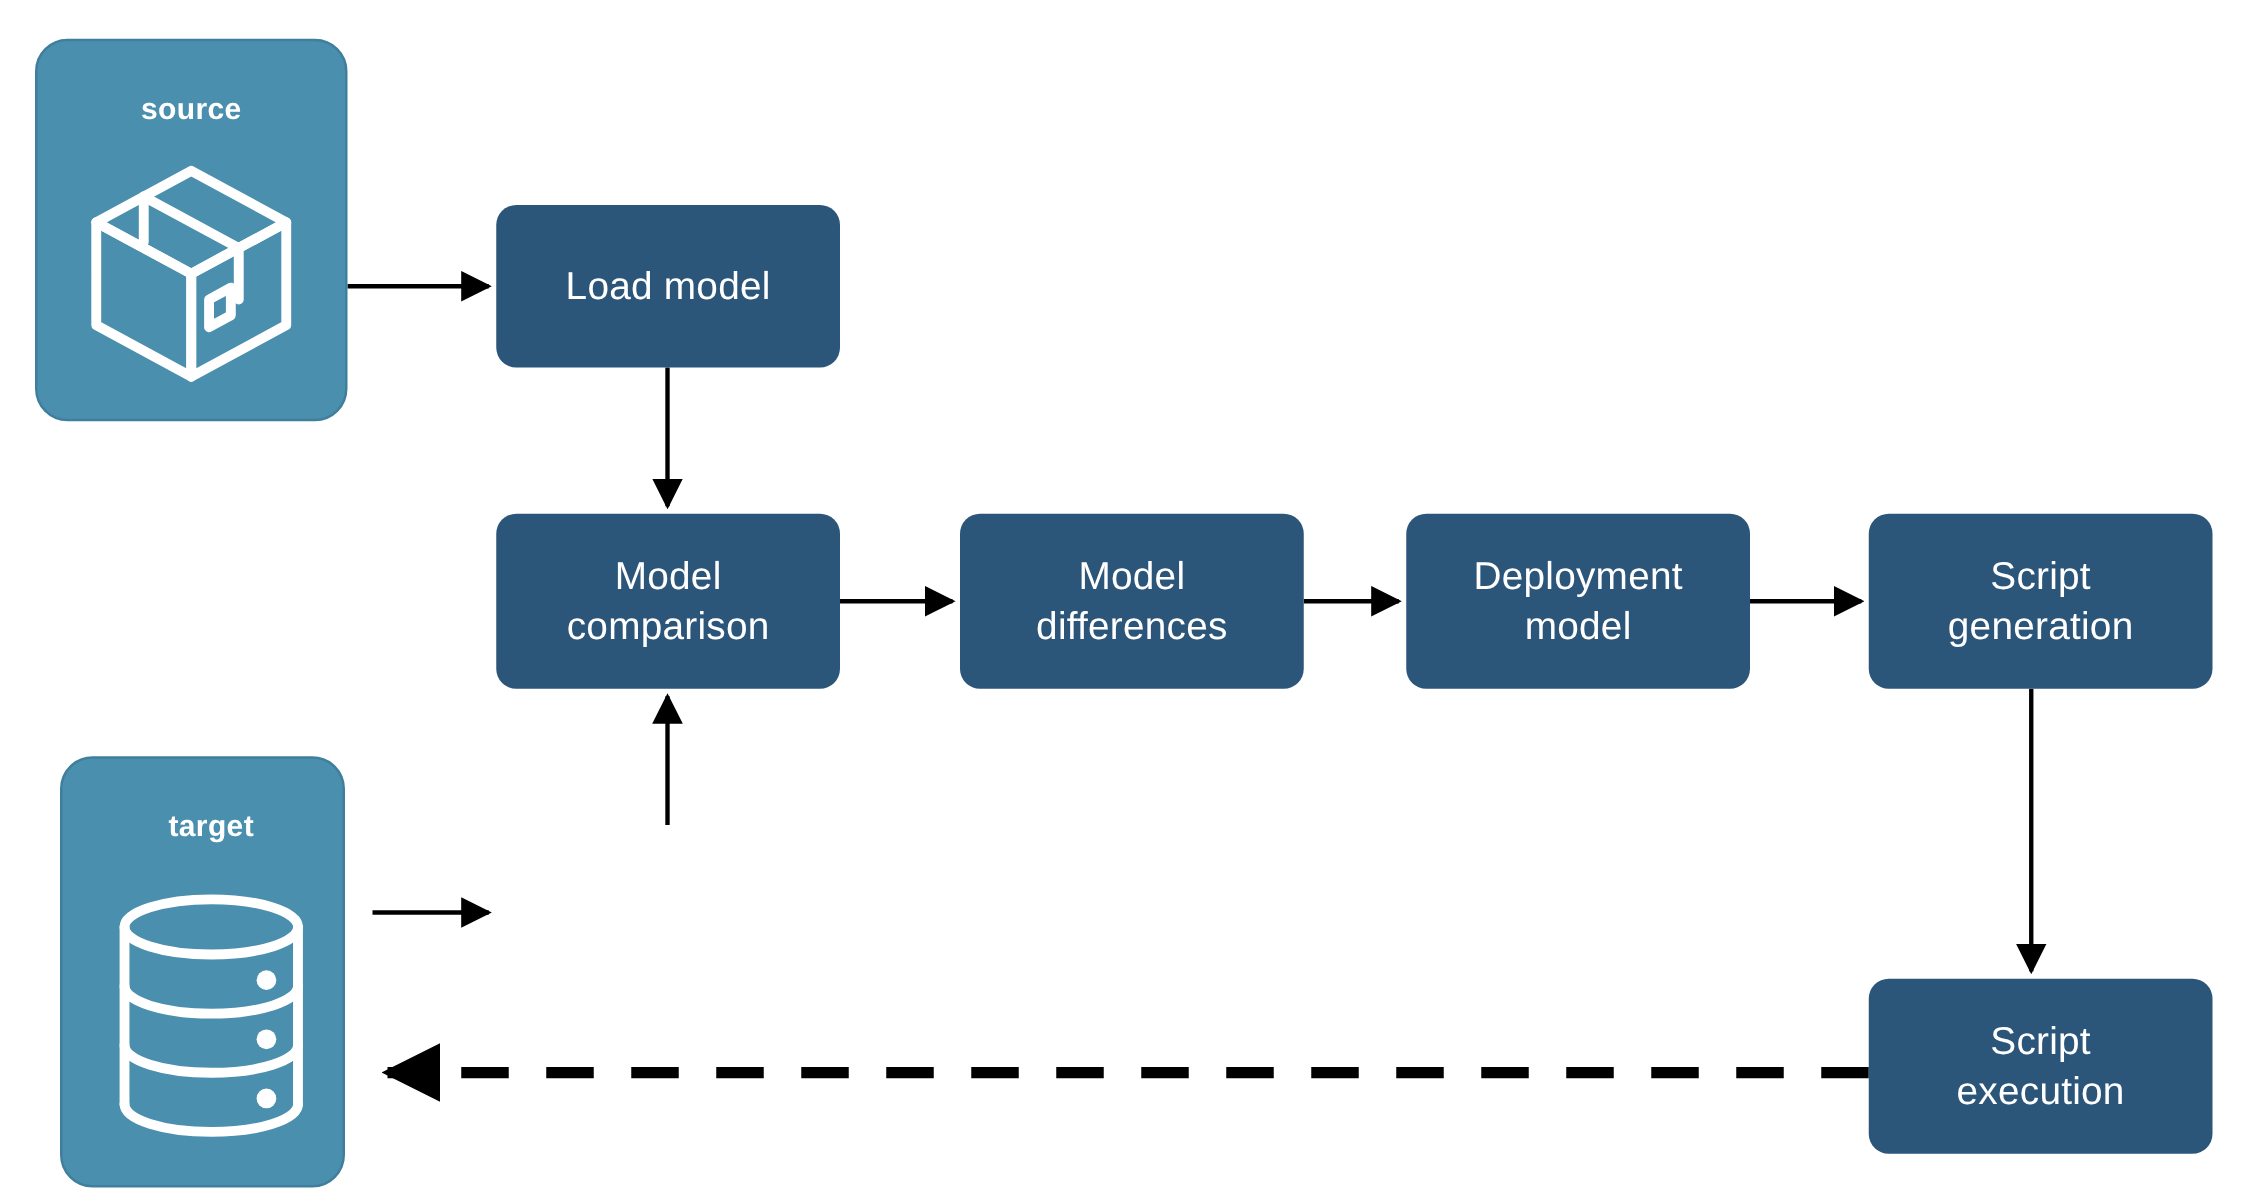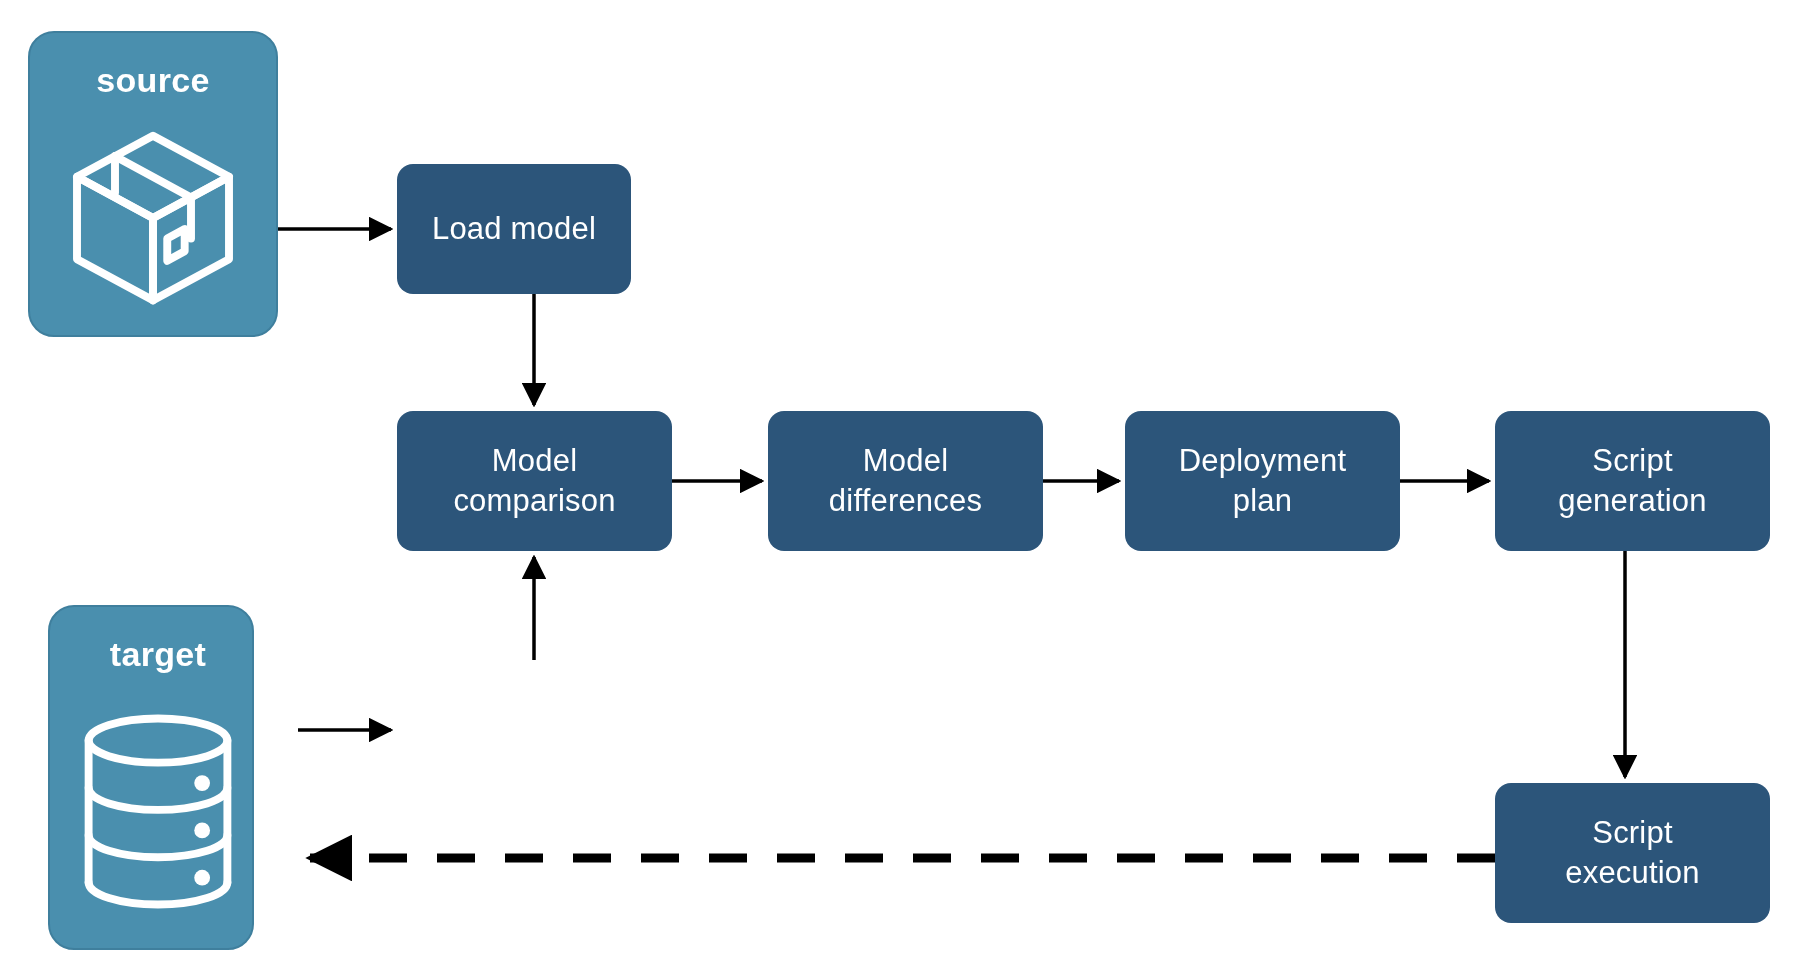--- a/index.html
+++ b/index.html
@@ -47,24 +47,24 @@
     white-space: pre-line;
   }
   .endpoint {
     background: #4a8fae;
     border: 2px solid #3f7f9d;
     border-radius: 26px;
     flex-direction: column;
     justify-content: flex-start;
   }
   .endpoint .ep-title {
-    font-size: 34px;
+    font-size: 24px;
     font-weight: bold;
     color: #ffffff;
-    margin-top: 28px;
+    margin-top: 41px;
     letter-spacing: 0.3px;
   }
   .endpoint .ep-icon {
     flex: 1;
     display: flex;
     align-items: center;
     justify-content: center;
     width: 100%;
   }
 </style>
@@ -112,56 +112,56 @@
           <path d="M108 34 L108 86 L60 112 L60 60 Z"></path>
           <path d="M36 21 L84 47"></path>
           <path d="M84 47 L84 73"></path>
           <path d="M36 21 L36 44"></path>
           <path d="M69 73 L80 67 L80 81 L69 87 Z"></path>
         </g>
       </svg>
     </div>
   </div>
 
-  <div class="node endpoint" style="left:48px; top:605px; width:206px; height:345px;padding-left:14px;">
+  <div class="node endpoint" style="left:48px; top:605px; width:228px; height:345px;padding-left:14px;">
     <div class="ep-title">target</div>
     <div class="ep-icon">
       <svg width="180" height="205" viewBox="0 0 110 130" xmlns="http://www.w3.org/2000/svg">
         <g fill="none" stroke="#ffffff" stroke-width="5" stroke-linejoin="round" stroke-linecap="round">
           <ellipse cx="55" cy="20" rx="44" ry="14"></ellipse>
           <path d="M11 20 L11 110"></path>
           <path d="M99 20 L99 110"></path>
           <path d="M11 110 A44 14 0 0 0 99 110"></path>
           <path d="M11 50 A44 14 0 0 0 99 50"></path>
           <path d="M11 80 A44 14 0 0 0 99 80"></path>
         </g>
         <circle cx="83" cy="47" r="5" fill="#ffffff"></circle>
         <circle cx="83" cy="77" r="5" fill="#ffffff"></circle>
         <circle cx="83" cy="107" r="5" fill="#ffffff"></circle>
       </svg>
     </div>
   </div>
 
-  <div class="node process" style="left:397px; top:164px; width:234px; height:130px;">
+  <div class="node process" style="left:397px; top:164px; width:275px; height:130px;">
     <span class="label">Load model</span>
   </div>
 
   <div class="node process" style="left:397px; top:411px; width:275px; height:140px;">
     <span class="label">Model
 comparison</span>
   </div>
 
   <div class="node process" style="left:768px; top:411px; width:275px; height:140px;">
     <span class="label">Model
 differences</span>
   </div>
 
   <div class="node process" style="left:1125px; top:411px; width:275px; height:140px;">
     <span class="label">Deployment
-plan</span>
+model</span>
   </div>
 
   <div class="node process" style="left:1495px; top:411px; width:275px; height:140px;">
     <span class="label">Script
 generation</span>
   </div>
 
 
   <div class="node process" style="left:1495px; top:783px; width:275px; height:140px;">
     <span class="label">Script

